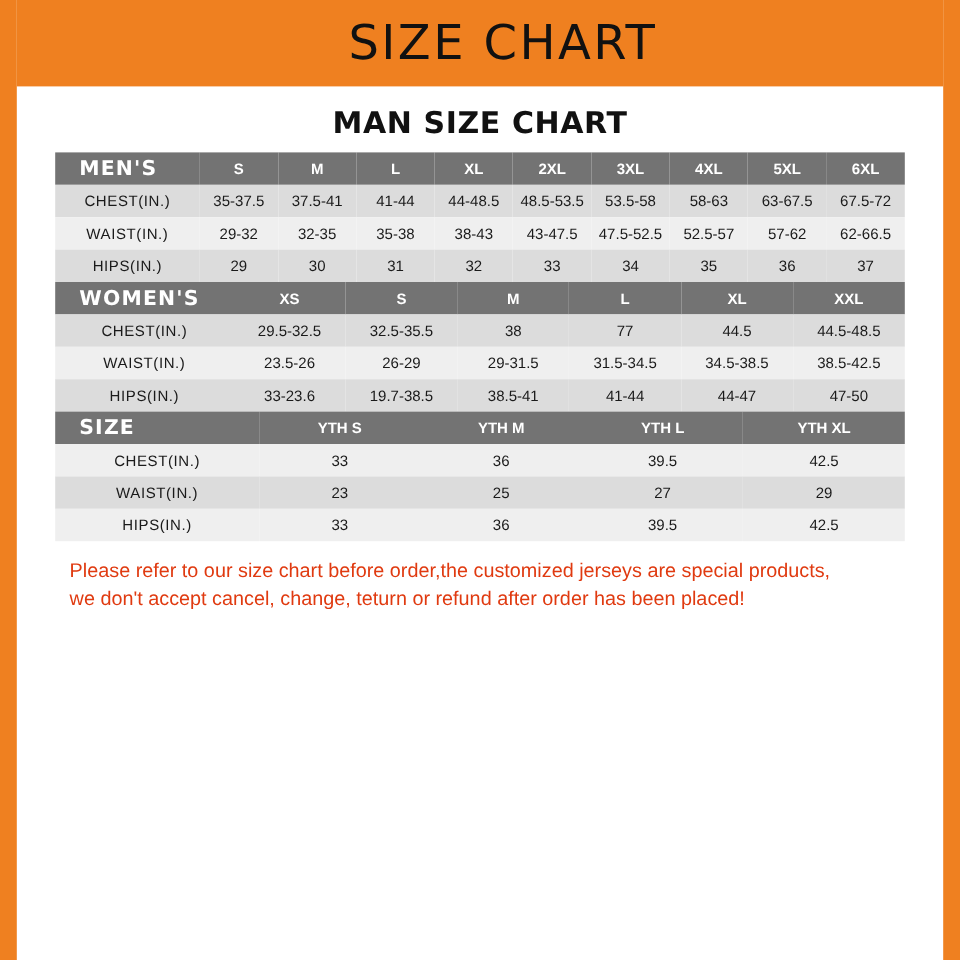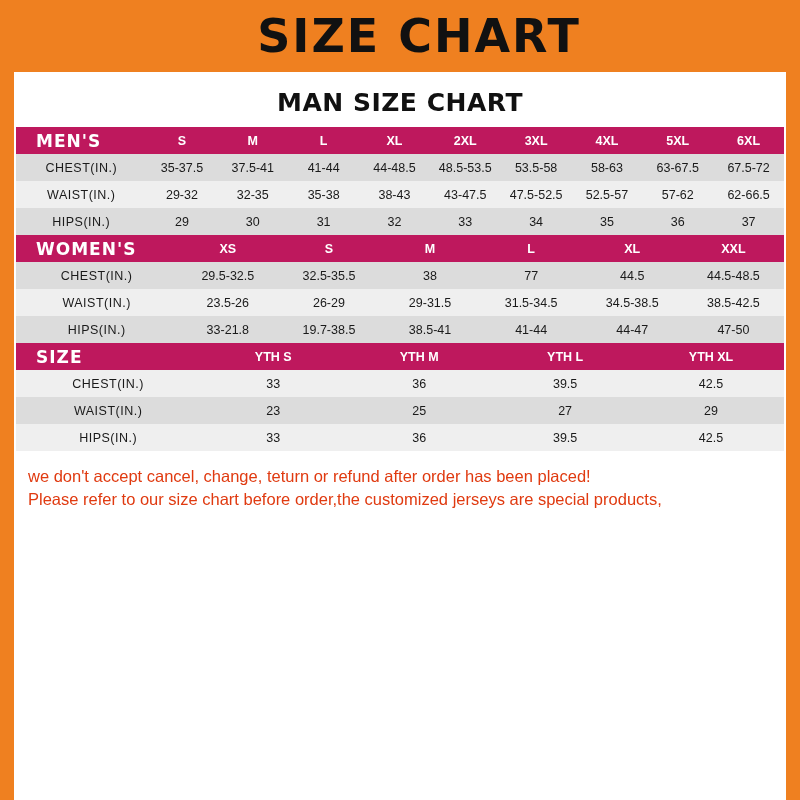--- a/index.html
+++ b/index.html
@@ -24,29 +24,29 @@
   }
   .header-band {
     background: #ef8020;
     height: 72px;
     display: flex;
     align-items: center;
     justify-content: center;
   }
   .header-title {
     font-family: "DejaVu Sans", sans-serif;
-    font-weight: bold;
-    font-size: 46px;
+    font-weight: normal;
+    font-size: 40px;
     letter-spacing: 2px;
     color: #111111;
     line-height: 1;
     margin-left: 38px;
   }
   .content {
-    padding: 0 2px;
+    padding: 0 32px;
   }
   .section-title {
     text-align: center;
     font-family: "DejaVu Sans", sans-serif;
     font-weight: bold;
     font-size: 25px;
     color: #111111;
     margin: 16px 0 10px 0;
     letter-spacing: 0.5px;
   }
@@ -59,21 +59,21 @@
   table.sizetable td {
     text-align: center;
     font-size: 12.5px;
     color: #1a1a1a;
     padding: 0;
     height: 27px;
     vertical-align: middle;
     font-family: "Liberation Sans", sans-serif;
   }
   thead tr {
-    background: #be185d;
+    background: #737373;
   }
   thead th {
     color: #ffffff !important;
     font-size: 15px;
     height: 38px;
     font-weight: bold;
   }
   thead th.rowlabelhead {
     font-family: "DejaVu Sans", sans-serif;
     font-size: 17px;
@@ -219,21 +219,21 @@
           <td class="rowlabel">WAIST(IN.)</td>
           <td>23.5-26</td>
           <td>26-29</td>
           <td>29-31.5</td>
           <td>31.5-34.5</td>
           <td>34.5-38.5</td>
           <td>38.5-42.5</td>
         </tr>
         <tr class="odd">
           <td class="rowlabel">HIPS(IN.)</td>
-          <td>33-21.8</td>
+          <td>33-23.6</td>
           <td>19.7-38.5</td>
           <td>38.5-41</td>
           <td>41-44</td>
           <td>44-47</td>
           <td>47-50</td>
         </tr>
       </tbody>
     </table>
 
     <table class="sizetable youth">
@@ -272,18 +272,18 @@
           <td class="rowlabel">HIPS(IN.)</td>
           <td>33</td>
           <td>36</td>
           <td>39.5</td>
           <td>42.5</td>
         </tr>
       </tbody>
     </table>
 
     <div class="footer-note">
+      <div>Please refer to our size chart before order,the customized jerseys are special products,</div>
       <div>we don't accept cancel, change, teturn or refund after order has been placed!</div>
-      <div>Please refer to our size chart before order,the customized jerseys are special products,</div>
     </div>
 
   </div>
 </div>
 
 </body></html>

